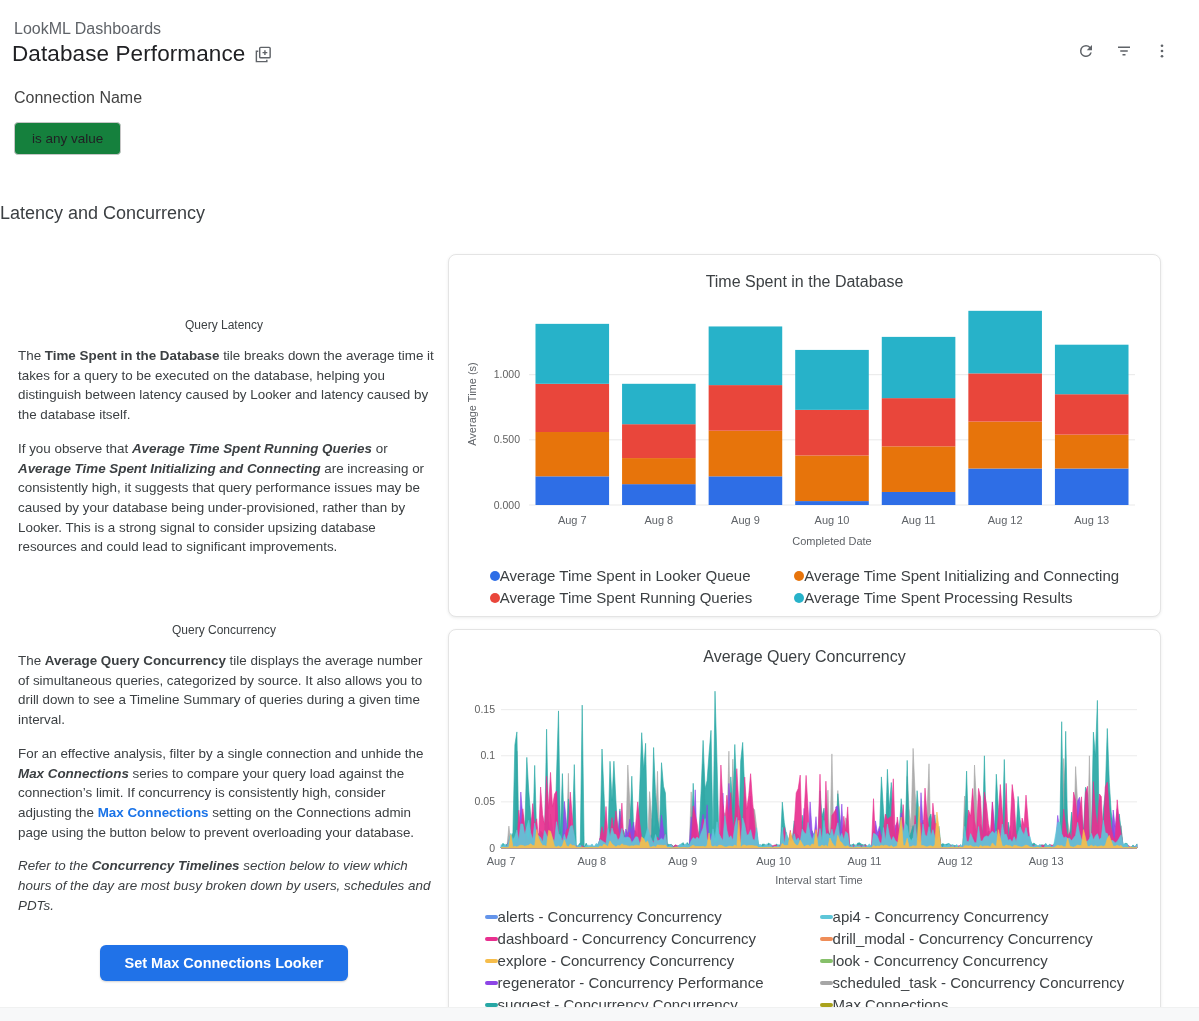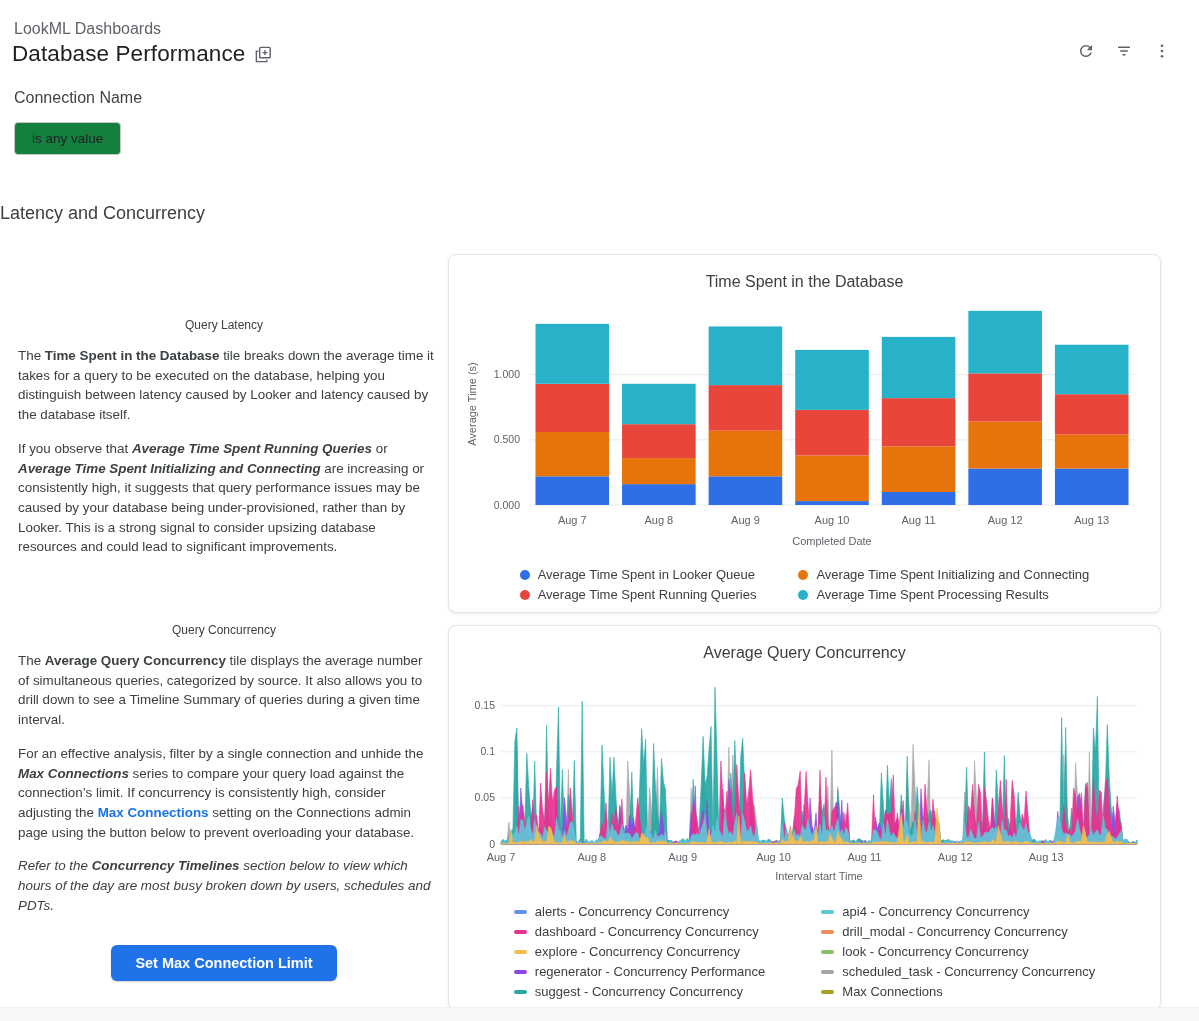--- a/index.html
+++ b/index.html
@@ -41,21 +41,21 @@
   .cta-button { display:block; margin:30px auto 0 auto; border:none; border-radius:6px;
     background:#2072e8; color:#fff; font-size:14.5px; font-weight:700; padding:10px 24px;
     font-family:"Liberation Sans", sans-serif; cursor:pointer; box-shadow:0 1px 2px rgba(0,0,0,.18); }
 
   .card { background:#fff; border:1px solid #e4e4e4; border-radius:8px;
     box-shadow:0 1px 3px rgba(60,64,67,.10); padding:12px 14px 10px 14px; }
   .card-title { text-align:center; font-size:16px; color:#3c4043; font-weight:400; margin:6px 0 4px 0; }
 
   .legend { display:grid; grid-auto-flow:row; grid-template-columns:auto auto; column-gap:42px;
     row-gap:5px; justify-content:center; margin-top:6px; }
-  .legend-item { display:flex; align-items:center; gap:8px; font-size:13px; color:#3c4043; cursor:pointer; }
+  .legend-item { display:flex; align-items:center; font-size:15px; color:#3c4043; cursor:pointer; }
   .dot { width:10px; height:10px; border-radius:50%; flex:none; }
   .swatch { width:13px; height:4px; border-radius:2px; flex:none; }
 
   svg text { font-family:"Liberation Sans", sans-serif; }
 
   .footer-strip { position:absolute; left:0; bottom:0; width:100%; height:14px;
     background:#f7f8f9; border-top:1px solid #f0f1f1; }
 </style>
 </head>
 <body>
@@ -106,21 +106,21 @@
         <h2>Query Latency</h2>
         <p><span>The </span><span class="b">Time Spent in the Database</span><span> tile breaks down the average time it takes for a query to be executed on the database, helping you distinguish between latency caused by Looker and latency caused by the database itself.</span></p>
         <p><span>If you observe that </span><span class="b i">Average Time Spent Running Queries</span><span> or </span><span class="b i">Average Time Spent Initializing and Connecting</span><span> are increasing or consistently high, it suggests that query performance issues may be caused by your database being under-provisioned, rather than by Looker. This is a strong signal to consider upsizing database resources and could lead to significant improvements.</span></p>
       </div>
     <div class="text-tile" id="panel-concurrency">
         <h2>Query Concurrency</h2>
         <p><span>The </span><span class="b">Average Query Concurrency</span><span> tile displays the average number of simultaneous queries, categorized by source. It also allows you to drill down to see a Timeline Summary of queries during a given time interval.</span></p>
         <p><span>For an effective analysis, filter by a single connection and unhide the </span><span class="b i">Max Connections</span><span> series to compare your query load against the connection’s limit. If concurrency is consistently high, consider adjusting the </span><span class="lk">Max Connections</span><span> setting on the Connections admin page using the button below to prevent overloading your database.</span></p>
         <p><span class="i">Refer to the </span><span class="b i">Concurrency Timelines</span><span class="i"> section below to view which hours of the day are most busy broken down by users, schedules and PDTs.</span></p>
       </div>
-    <button class="cta-button" style="background: rgb(32, 114, 232);">Set Max Connection Limit</button>
+    <button class="cta-button" style="background: rgb(32, 114, 232);">Set Max Connections Looker</button>
   </div>
 
   <div class="right-col">
     <div class="card">
       <div class="card-title">Time Spent in the Database</div>
       <svg id="bar-chart" width="684" height="262">
           <line x1="66" y1="210" x2="672" y2="210" stroke="#e9e9e9" stroke-width="1"></line>
           <text x="57" y="213.5" font-size="10.5" fill="#616161" text-anchor="end">0.000</text>
           <line x1="66" y1="144.83870967741936" x2="672" y2="144.83870967741936" stroke="#e9e9e9" stroke-width="1"></line>
           <text x="57" y="148.33870967741936" font-size="10.5" fill="#616161" text-anchor="end">0.500</text>

